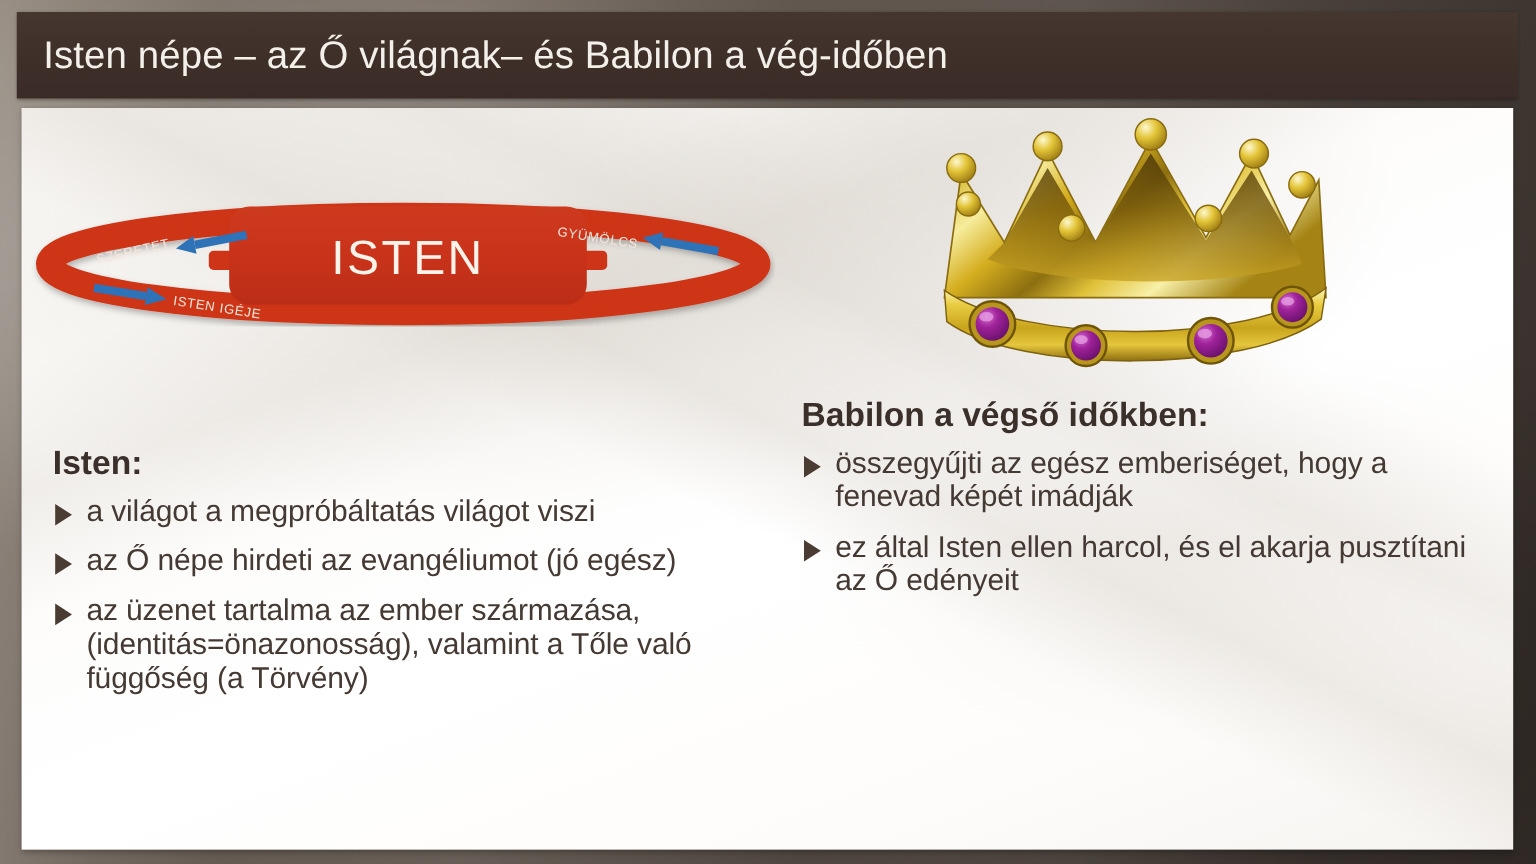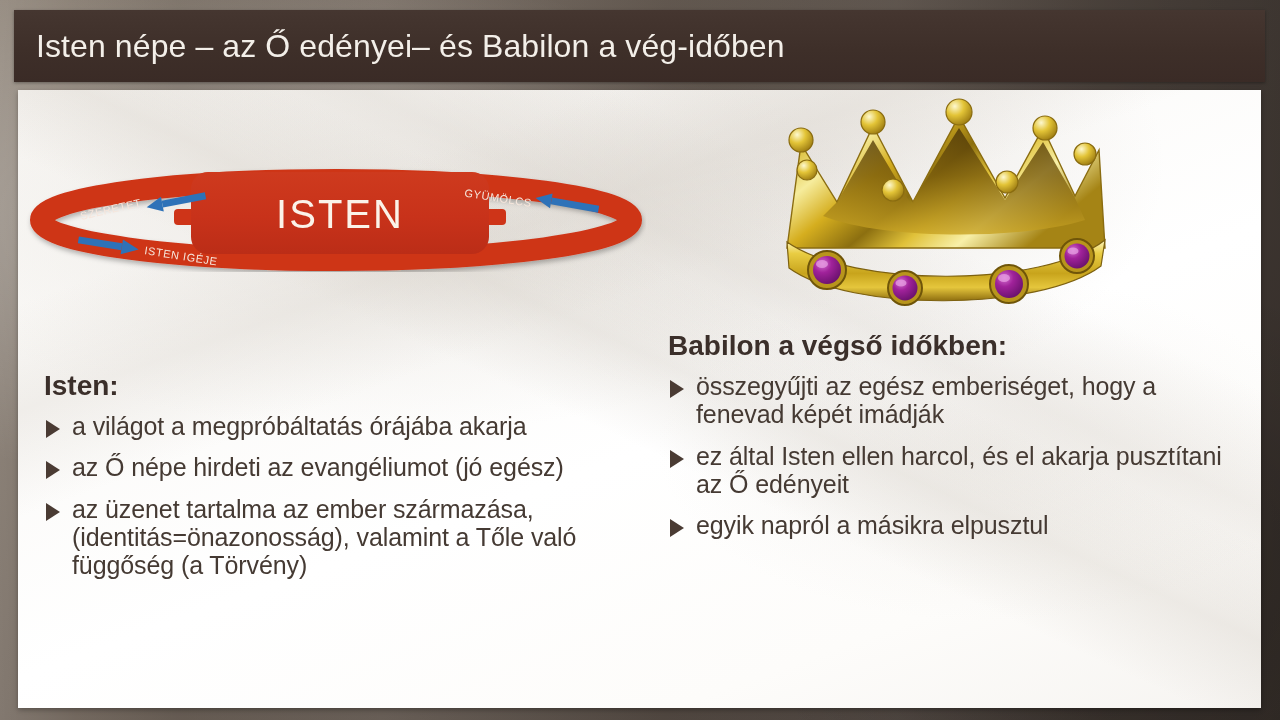--- a/index.html
+++ b/index.html
@@ -150,21 +150,21 @@
   }
 </style>
 </head>
 <body>
 
 <div id="stage">
 
   <div id="slide">
 
     <div id="title-bar">
-      <div id="title-text">Isten népe – az Ő edényei– és Babilon a vég-időben</div>
+      <div id="title-text">Isten népe – az Ő világnak– és Babilon a vég-időben</div>
     </div>
 
     <div id="slide-body">
 
       <div id="cycle-diagram">
         <svg width="620" height="120" viewBox="0 0 620 120" xmlns="http://www.w3.org/2000/svg">
           <defs>
             <filter id="ringShadow" x="-20%" y="-20%" width="140%" height="160%">
               <feDropShadow dx="1" dy="3" stdDeviation="2.5" flood-color="#000" flood-opacity="0.28"></feDropShadow>
             </filter>
@@ -304,21 +304,21 @@
             <circle cx="322" cy="56" r="11" fill="url(#ballGrad)" stroke="#8a6c10" stroke-width="1.2"></circle>
           </g>
         </svg>
       </div>
 
       <div id="left-column" class="column">
         <div class="col-heading">Isten:</div>
         <ul class="bullets">
           <li>
             <span class="tri"></span>
-            <span>a világot a megpróbáltatás órájába akarja</span>
+            <span>a világot a megpróbáltatás világot viszi</span>
           </li>
           <li>
             <span class="tri"></span>
             <span>az Ő népe hirdeti az evangéliumot (jó egész)</span>
           </li>
           <li>
             <span class="tri"></span>
             <span>az üzenet tartalma az ember származása, (identitás=önazonosság), valamint a Tőle való függőség (a Törvény)</span>
           </li>
         </ul>
@@ -328,22 +328,18 @@
         <div class="col-heading">Babilon a végső időkben:</div>
         <ul class="bullets">
           <li>
             <span class="tri"></span>
             <span>összegyűjti az egész emberiséget, hogy a fenevad képét imádják</span>
           </li>
           <li>
             <span class="tri"></span>
             <span>ez által Isten ellen harcol, és el akarja pusztítani az Ő edényeit</span>
           </li>
-          <li>
-            <span class="tri"></span>
-            <span>egyik napról a másikra elpusztul</span>
-          </li>
         </ul>
       </div>
 
     </div>
   </div>
 </div>
 
 </body></html>

